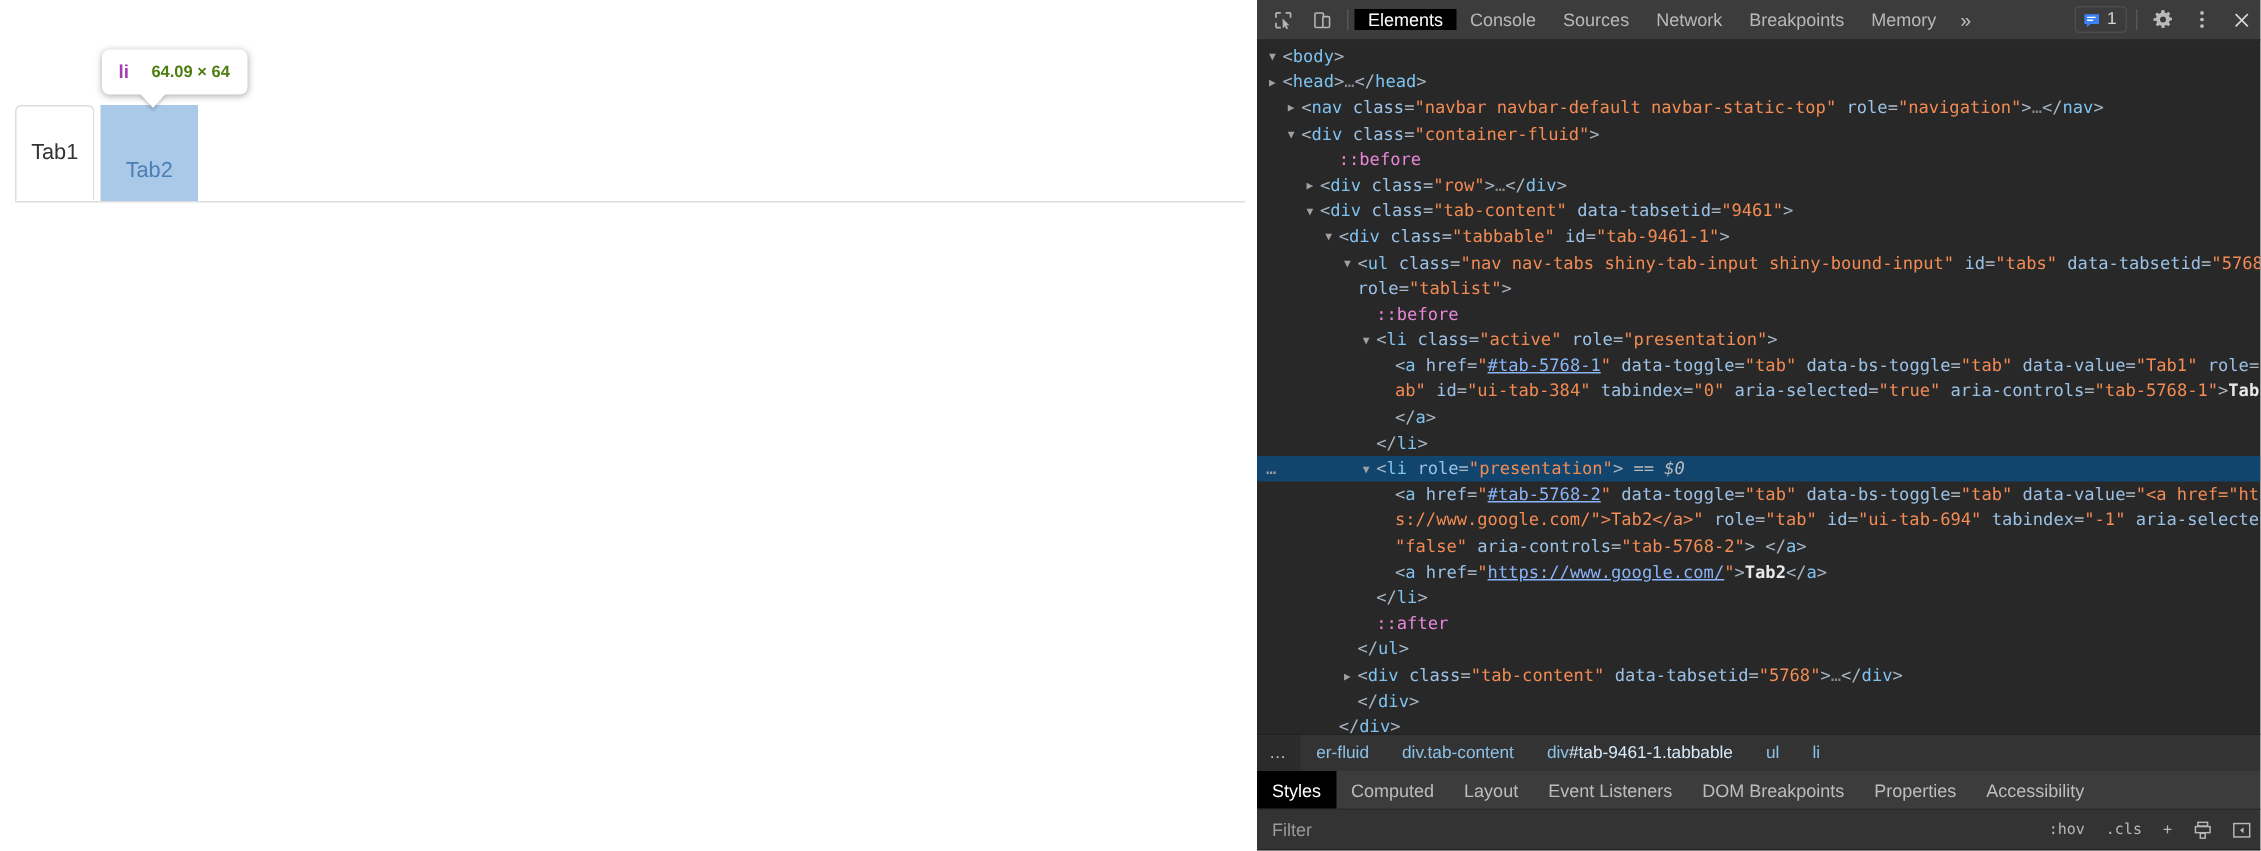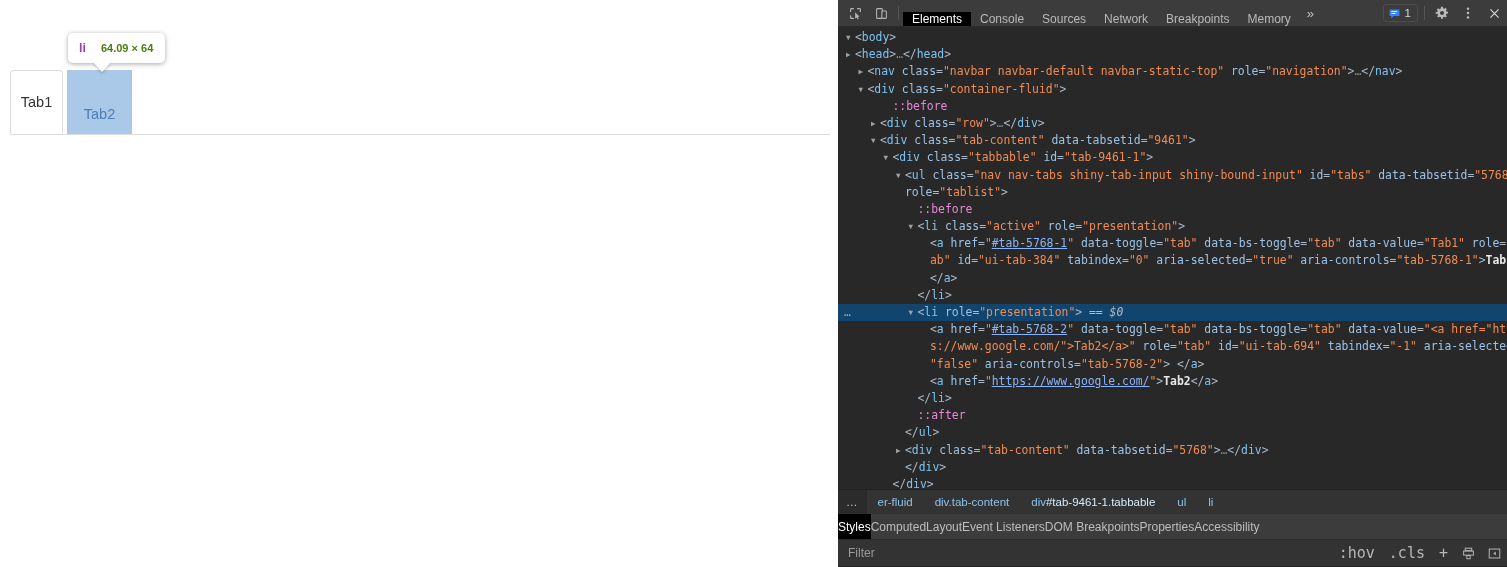--- a/index.html
+++ b/index.html
@@ -105,21 +105,21 @@
     border-bottom: 1px solid #2b2b2b;
     font-size: 12px;
   }
   .tb-icon {
     width: 26px;
     display: flex; align-items: center; justify-content: center;
     color: #b5b5b5;
   }
   .tb-icon.first { margin-left: 4px; }
   .tb-sep { width: 1px; background: #555; margin: 6px 4px; }
-  .dt-tabs { display: flex; align-items: flex-end; }
+  .dt-tabs { display: flex; align-items: center; }
   .dt-tab {
     padding: 0 9px;
     display: flex; align-items: center;
     color: #b9b9b9;
     font-size: 12px;
     white-space: nowrap;
   }
   .dt-tab.active { background: #000000; color: #ffffff; }
   .tb-more { padding: 0 7px; display:flex; align-items:center; color:#c0c0c0; font-size:13px;}
   .msg-badge {
@@ -196,21 +196,21 @@
 
   
   .dt-subtabs {
     height: 26px; min-height: 26px;
     background: #3c3c3c;
     display: flex; align-items: stretch;
     font-size: 12px;
     border-bottom: 1px solid #2b2b2b;
   }
   .dt-subtab {
-    padding: 0 0;
+    padding: 0 10px;
     display: flex; align-items: center;
     color: #bdbdbd;
     white-space: nowrap;
   }
   .dt-subtab.active { background: #000000; color: #ffffff; }
 
   
   .dt-filter {
     height: 27px; min-height: 27px;
     background: #333333;
@@ -226,21 +226,21 @@
     color: #d0d0d0;
     font-size: 12px;
     font-family: "Liberation Sans", sans-serif;
     padding-left: 10px;
   }
   .filter-input::placeholder { color: #9a9a9a; }
   .fbtn {
     padding: 0 7px;
     color: #b8b8b8;
     font-family: "DejaVu Sans Mono", monospace;
-    font-size: 15px;
+    font-size: 10px;
     display:flex; align-items:flex-start;
   }
   .fic { width: 26px; display:flex; align-items:center; justify-content:center; color:#b8b8b8; }
   .dt-stylesbody { flex: 1 1 auto; background: #282828; }
 </style>
 </head>
 <body>
 
 <div id="root">
 

